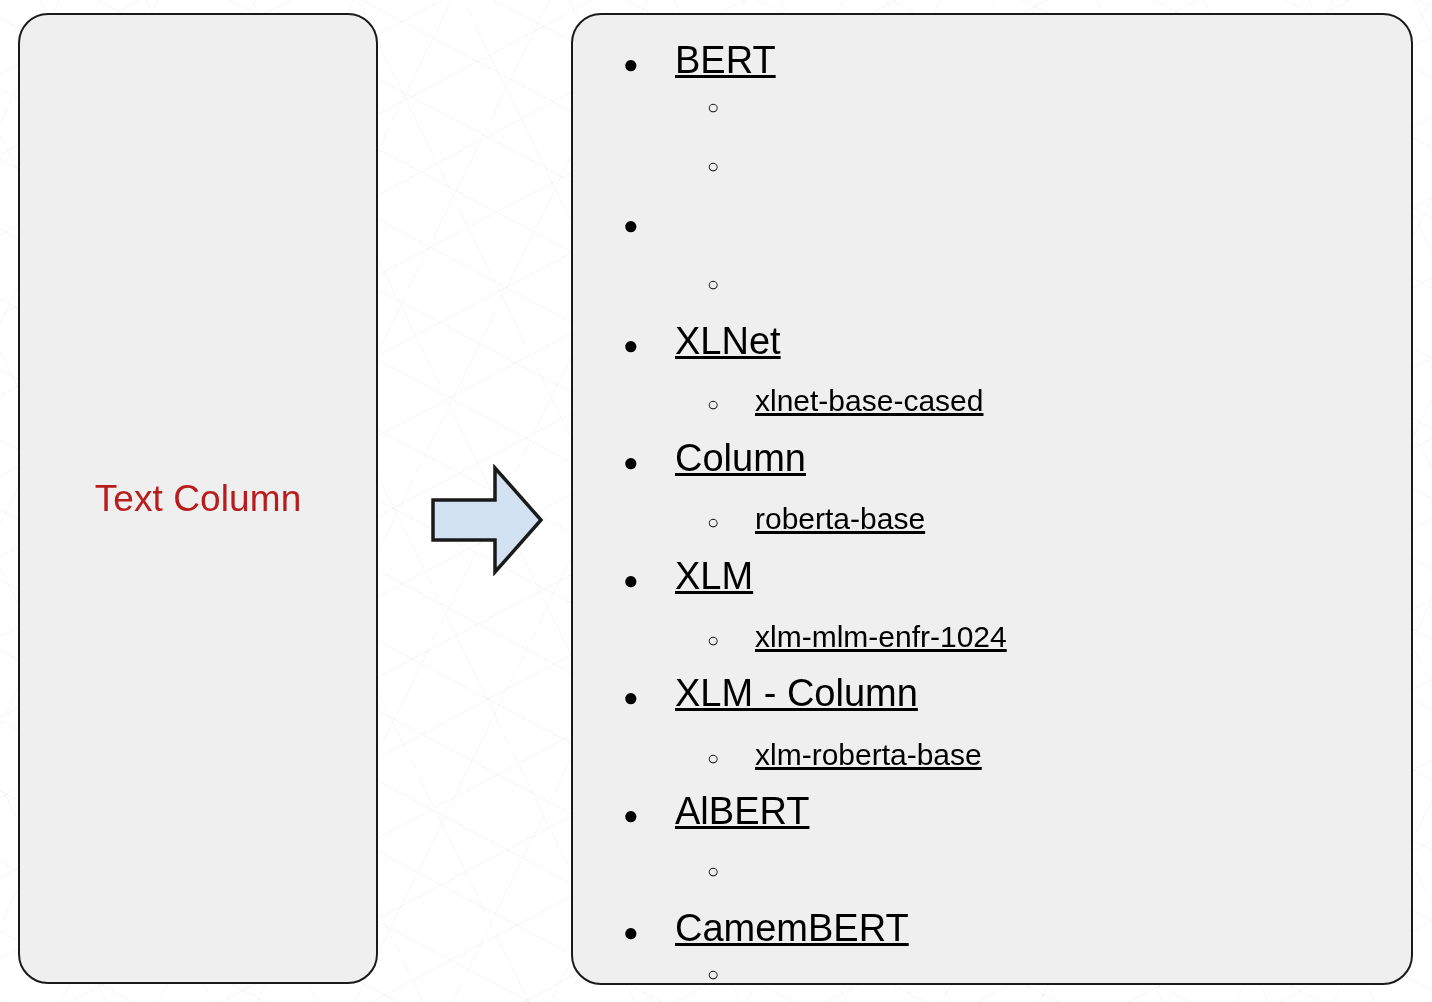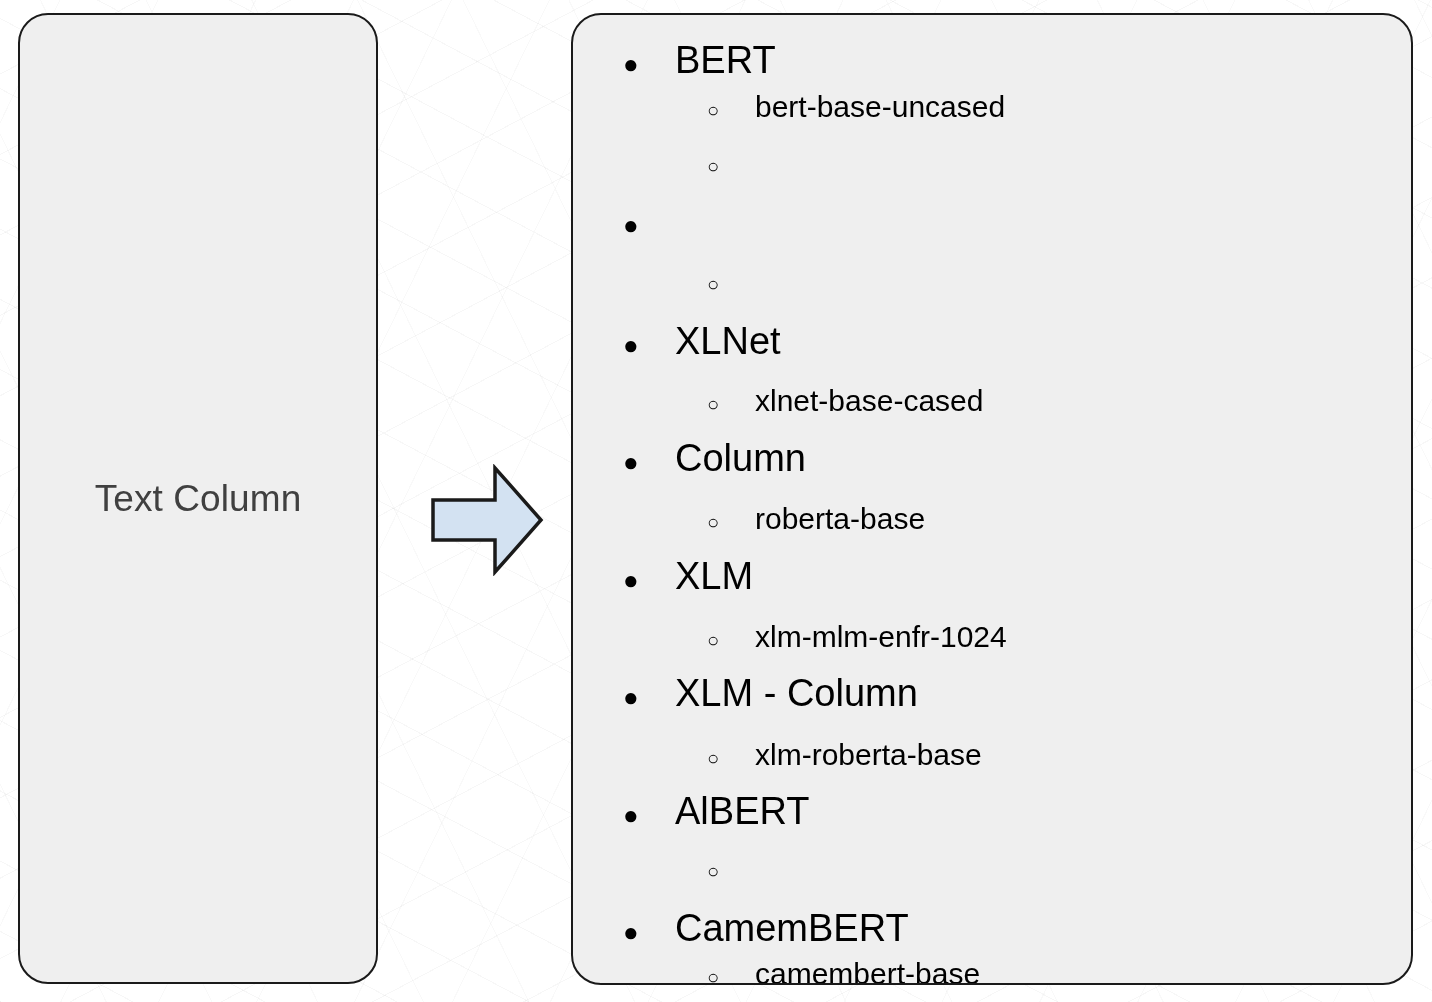--- a/index.html
+++ b/index.html
@@ -45,21 +45,21 @@
     left: 18px;
     top: 13px;
     width: 360px;
     height: 971px;
     display: flex;
     align-items: center;
     justify-content: center;
   }
   #left-box-label {
     font-size: 37px;
-    color: #404040;
+    color: #b91c1c;
     letter-spacing: 0.1px;
     white-space: nowrap;
   }
 
   
   #flow-arrow {
     position: absolute;
     left: 429px;
     top: 464px;
     width: 116px;
@@ -110,20 +110,21 @@
     margin-left: 50px;
     font-size: 26px;
   }
   .level-2 .bullet-marker {
     width: 48px;
     margin-left: 134px;
     font-size: 20px;
   }
   .row-label {
     display: inline-block;
+    text-decoration: underline;
   }
 </style>
 </head>
 <body>
 
 <div id="bg-texture"></div>
 
 <div class="rounded-box" id="left-box">
   <span id="left-box-label">Text Column</span>
 </div>
@@ -133,21 +134,20 @@
 </svg>
 
 <div class="rounded-box" id="right-box">
   <div id="model-list">
       <div class="list-row level-1" style="top: 26px;">
         <span class="bullet-marker">●</span>
         <span class="row-label">BERT</span>
       </div>
       <div class="list-row level-2" style="top: 77px;">
         <span class="bullet-marker">○</span>
-        <span class="row-label">bert-base-uncased</span>
       </div>
       <div class="list-row level-2" style="top: 136px;">
         <span class="bullet-marker">○</span>
       </div>
       <div class="list-row level-1" style="top: 191px;">
         <span class="bullet-marker">●</span>
       </div>
       <div class="list-row level-2" style="top: 254px;">
         <span class="bullet-marker">○</span>
       </div>
@@ -189,16 +189,15 @@
       </div>
       <div class="list-row level-2" style="top: 841px;">
         <span class="bullet-marker">○</span>
       </div>
       <div class="list-row level-1" style="top: 894px;">
         <span class="bullet-marker">●</span>
         <span class="row-label">CamemBERT</span>
       </div>
       <div class="list-row level-2" style="top: 944px;">
         <span class="bullet-marker">○</span>
-        <span class="row-label">camembert-base</span>
       </div>
     </div>
 </div>
 
 </body></html>

